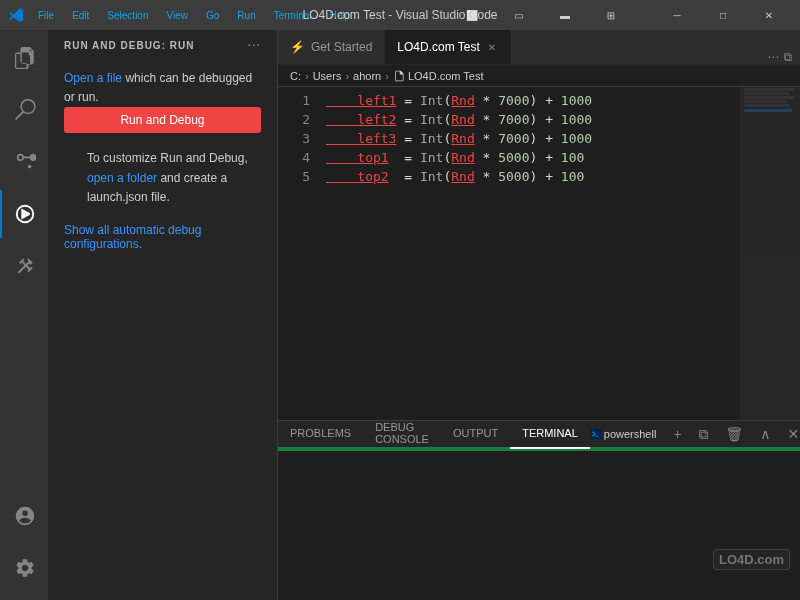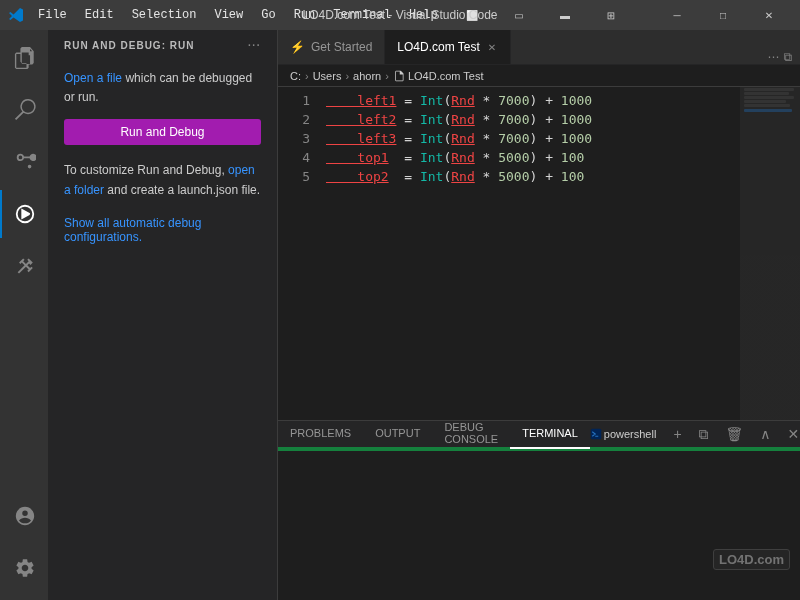--- a/index.html
+++ b/index.html
@@ -6,21 +6,21 @@
     body { width: 800px; height: 600px; overflow: hidden; font-family: 'Segoe UI', sans-serif; background: #1e1e1e; color: #cccccc; font-size: 12px; }
 
     
     #titlebar {
       height: 30px; background: #3c3c3c; display: flex; align-items: center;
       justify-content: space-between; padding: 0 8px; user-select: none;
     }
     #titlebar-left { display: flex; align-items: center; gap: 6px; }
     #titlebar-icon { width: 16px; height: 16px; }
     #titlebar-menu { display: flex; gap: 2px; }
-    .menu-item { padding: 2px 8px; font-size: 12px; color: #e5e5e5; cursor: pointer; border-radius: 3px; font-family: Liberation Mono, monospace; }
+    .menu-item { padding: 2px 8px; font-size: 10px; color: #0ea5e9; cursor: pointer; border-radius: 3px; }
     #titlebar-title { position: absolute; left: 50%; transform: translateX(-50%); font-size: 12px; color: #cccccc; }
     #titlebar-controls { display: flex; gap: 0; }
     .title-btn { width: 46px; height: 30px; display: flex; align-items: center; justify-content: center; cursor: pointer; font-size: 10px; color: #cccccc; }
 
     
     #main { display: flex; height: 570px; }
 
     
     #activity-bar {
       width: 48px; background: #333333; display: flex; flex-direction: column;
@@ -39,27 +39,27 @@
       border-right: 1px solid #3c3c3c;
     }
     #sidebar-header {
       display: flex; align-items: center; justify-content: space-between;
       padding: 10px 16px 6px; font-size: 10px; font-weight: 700; letter-spacing: 1px;
       color: #bbbbbb; text-transform: uppercase; flex-shrink: 0; text-align: center;
     }
     #sidebar-header-icons { display: flex; gap: 4px; color: #858585; cursor: pointer; }
     #sidebar-content { padding: 12px 16px; flex: 1; overflow-y: auto; }
     .sidebar-link { color: #3794ff; cursor: pointer; text-decoration: none; }
-    #sidebar-text { line-height: 1.6; font-size: 12px; color: #cccccc; margin-bottom: 12px; }
+    #sidebar-text { line-height: 1.6; font-size: 12px; color: #cccccc; margin-bottom: 0; }
     #run-debug-btn {
-      background: #a21caf; color: #ffffff; border: none; border-radius: 3px;
+      background: #ef4444; color: #ffffff; border: none; border-radius: 3px;
       padding: 6px 16px; font-size: 12px; cursor: pointer; display: block;
       width: 100%; margin-bottom: 16px; text-align: center;
     }
-    #sidebar-text2 { line-height: 1.6; font-size: 12px; color: #cccccc; margin-bottom: 16px; }
+    #sidebar-text2 { line-height: 1.6; font-size: 12px; color: #cccccc; margin-bottom: 16px; margin-left: 23px; }
     #sidebar-link3 { color: #3794ff; cursor: pointer; font-size: 12px; display: block; margin-bottom: 8px; }
 
     
     #editor-area { flex: 1; display: flex; flex-direction: column; overflow: hidden; }
 
     
     #tabs-bar {
       height: 35px; background: #2d2d2d; display: flex; align-items: flex-end;
       border-bottom: 1px solid #252526; flex-shrink: 0;
     }
@@ -90,21 +90,21 @@
     #line-numbers {
       width: 40px; background: #1e1e1e; color: #858585; font-family: 'Consolas', monospace;
       font-size: 13px; line-height: 19px; padding: 4px 8px 4px 0; text-align: right;
       flex-shrink: 0; user-select: none;
     }
     #code-content {
       flex: 1; font-family: 'Consolas', monospace; font-size: 13px; line-height: 19px;
       padding: 4px 8px; color: #d4d4d4; white-space: pre; overflow: hidden;
     }
     .kw { color: #ef4444; text-decoration: underline; }
-    .fn { color: #14b8a6; }
+    .fn { color: #a3a3a3; }
     .num { color: #b5cea8; }
     #minimap {
       width: 60px; background: #1e1e1e; flex-shrink: 0; position: relative; overflow: hidden;
     }
     #minimap-content {
       position: absolute; top: 0; right: 0; width: 60px; height: 100%;
       background: linear-gradient(to bottom, #2a2a2a 0%, #2a2a2a 100%);
       opacity: 0.7;
     }
     .minimap-line { height: 3px; background: #3c3c3c; margin: 1px 4px; border-radius: 1px; }
@@ -282,22 +282,22 @@
             <div class="minimap-line" style="width:42px"></div>
             <div class="minimap-line" style="width:46px"></div>
             <div class="minimap-line selected" style="width:48px;margin-top:2px"></div>
           </div>
         </div>
       </div>
 
       <div id="terminal-panel">
         <div id="terminal-tabs">
           <div class="terminal-tab">PROBLEMS</div>
+          <div class="terminal-tab">DEBUG CONSOLE</div>
           <div class="terminal-tab">OUTPUT</div>
-          <div class="terminal-tab">DEBUG CONSOLE</div>
           <div class="terminal-tab active">TERMINAL</div>
           <div id="terminal-right">
             <span style="font-size:11px;color:#cccccc;display:flex;align-items:center;gap:2px;">
               <svg width="12" height="12" viewBox="0 0 16 16" fill="currentColor">
                   <rect x="1" y="1" width="14" height="14" rx="2" fill="#012456"></rect>
                   <path d="M3 5l4 3-4 3m4 0h4" stroke="#2671be" stroke-width="1.5" fill="none"></path>
                 </svg>
               powershell
             </span>
             <span class="term-icon">+</span>

